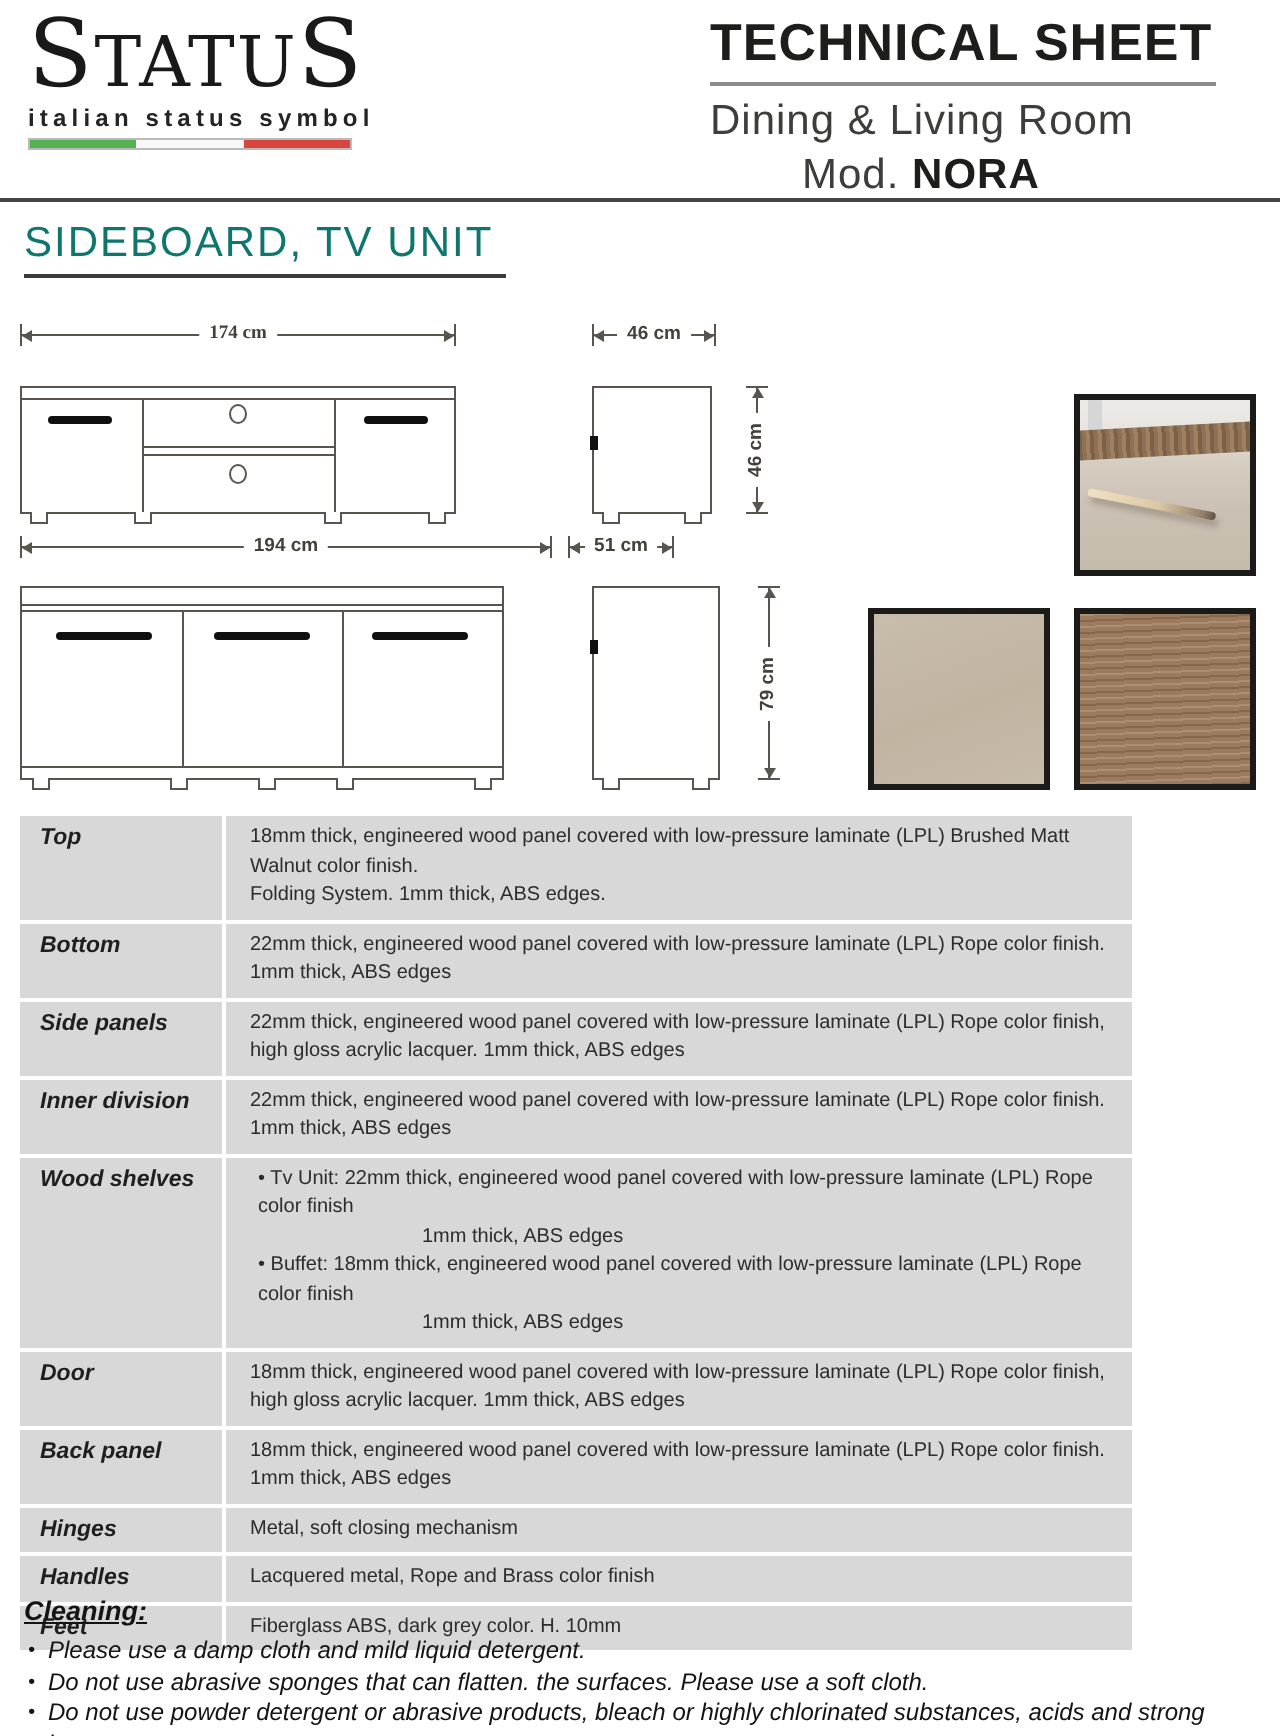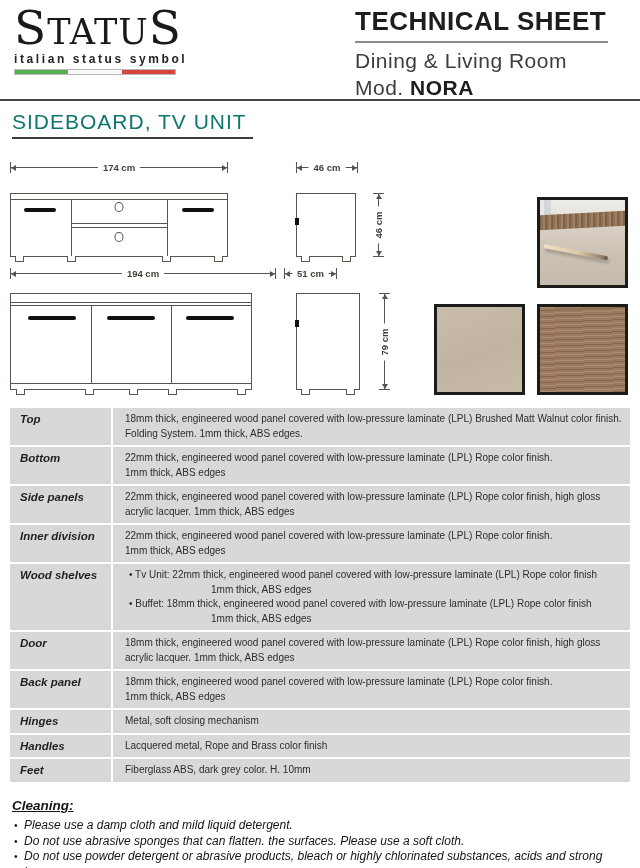--- a/index.html
+++ b/index.html
@@ -15,21 +15,21 @@
   .logo-word .big { font-size:47px; }
   .logo-word .mid { font-size:35px; }
   .logo-tag { margin-top:1px; font-size:12px; font-weight:bold; letter-spacing:2.6px; color:#242424; white-space:nowrap; }
   .flagbar { margin-top:3px; width:162px; height:6px; display:flex; border:0.5px solid #bbb; }
   .flagbar .g { flex:1; } .flagbar .w { flex:1; } .flagbar .r { flex:1; }
 
   .hdr-right { position:absolute; left:355px; top:6px; width:270px; }
   .hdr-title { font-size:26px; font-weight:bold; letter-spacing:0.5px; color:#1d1d1b; }
   .hdr-rule { width:253px; height:2px; background:#8c8c8c; margin-top:4px; }
   .hdr-cat { margin-top:6px; font-size:21px; color:#3d3d3b; letter-spacing:0.5px; }
-  .hdr-mod { margin-top:3px; font-size:21px; color:#3d3d3b; letter-spacing:0.5px; }
+  .hdr-mod { margin-top:3px; font-size:21px; color:#3d3d3b; letter-spacing:0.5px;margin-left:46px; }
   .hdr-mod b { color:#1d1d1b; }
 
   .page-rule { position:absolute; left:0; top:99px; width:640px; height:2px; background:#454545; }
 
   .section-title { position:absolute; left:12px; top:110px; font-size:21px; letter-spacing:1px;
     color:#0f766e; border-bottom:2px solid #3b3b3b; padding:0 6px 3px 0; }
 
   .dimh { position:absolute; height:12px; }
   .dimh .line { position:absolute; left:0; right:0; top:6px; border-top:1px solid #58554e; }
   .dimh .tick { position:absolute; top:1px; width:1px; height:11px; background:#58554e; }
@@ -67,21 +67,21 @@
   .photo-rod { position:absolute; left:5%; top:52%; width:76%; height:4px; border-radius:2px;
     transform:rotate(11deg); transform-origin:left center;
     background:linear-gradient(90deg,#f0e1c3,#dcc8a5 55%,#92806a 90%,#5f5244);
     box-shadow:2px 3px 3px rgba(90,80,70,.35); }
   .swatch-rope-fill { position:absolute; inset:0; background:linear-gradient(160deg,#c8bcab,#c1b4a1 55%,#c7bba9); }
   .swatch-walnut-fill { position:absolute; inset:0; background:#9c7a5e; }
   .swatch-walnut-fill::after { content:""; position:absolute; inset:0;
     background:repeating-linear-gradient(178deg, rgba(255,245,230,.16) 0 1px, transparent 1px 3px, rgba(60,35,15,.22) 3px 4px, transparent 4px 6px); }
 
   
-  .spec { position:absolute; left:10px; top:408px; width:620px; background:#fff; }
+  .spec { position:absolute; left:10px; top:408px; width:556px; background:#fff; }
   .trow { display:flex; background:#d8d8d8; border-bottom:2px solid #fff; }
   .tlabel { width:103px; flex:0 0 103px; border-right:2px solid #fff; padding:5px 4px 4px 10px;
     font-size:11.5px; font-weight:bold; font-style:italic; color:#1f1f1f; }
   .tdesc { flex:1; padding:4px 8px 4px 12px; font-size:10px; line-height:14.5px; color:#2c2c2c; }
   .tline.indent { padding-left:86px; }
   .tline.bullet { padding-left:4px; }
 
   
   .cleaning { position:absolute; left:12px; top:798px; width:616px; }
   .clean-title { font-size:13.5px; font-weight:bold; font-style:italic; text-decoration:underline; color:#141414; }
@@ -106,21 +106,21 @@
   <div class="hdr-title">TECHNICAL SHEET</div>
   <div class="hdr-rule"></div>
   <div class="hdr-cat">Dining &amp; Living Room</div>
   <div class="hdr-mod"><span>Mod. </span><b>NORA</b></div>
 </div>
 
 <div class="page-rule"></div>
 
 <div class="section-title">SIDEBOARD, TV UNIT</div>
 
-<div class="dimh" style="left:10px; top:161px; width:218px;">
+<div class="dimh" style="left:10px; top:161px; width:218px;font-family:Liberation Serif, serif;">
   <span class="tick l"></span>
     <span class="tick r"></span>
     <span class="arr l"></span>
     <span class="arr r"></span>
   <span class="line"></span>
     <span class="lbl">174 cm</span>
 </div>
 <div class="cab" style="left:10px; top:193px; width:218px; height:64px;">
   <div class="hline" style="top:5px;"></div>
   <div class="vline" style="left:28%; top:5px;"></div>

